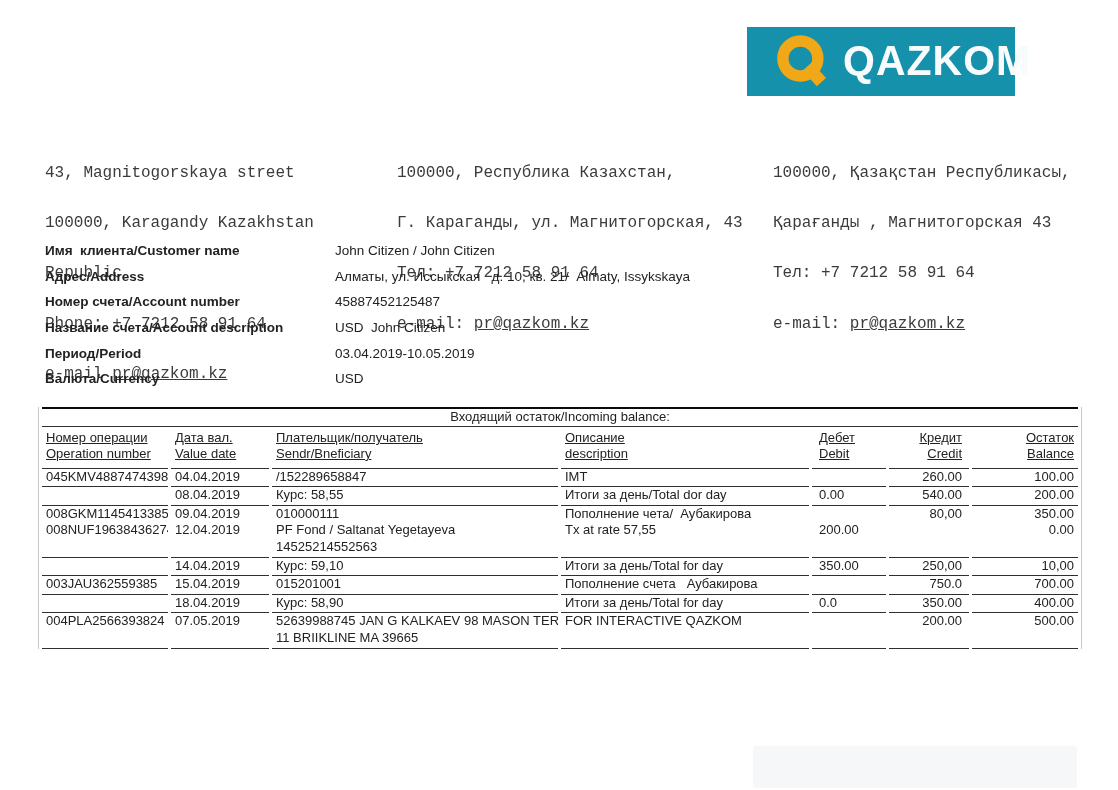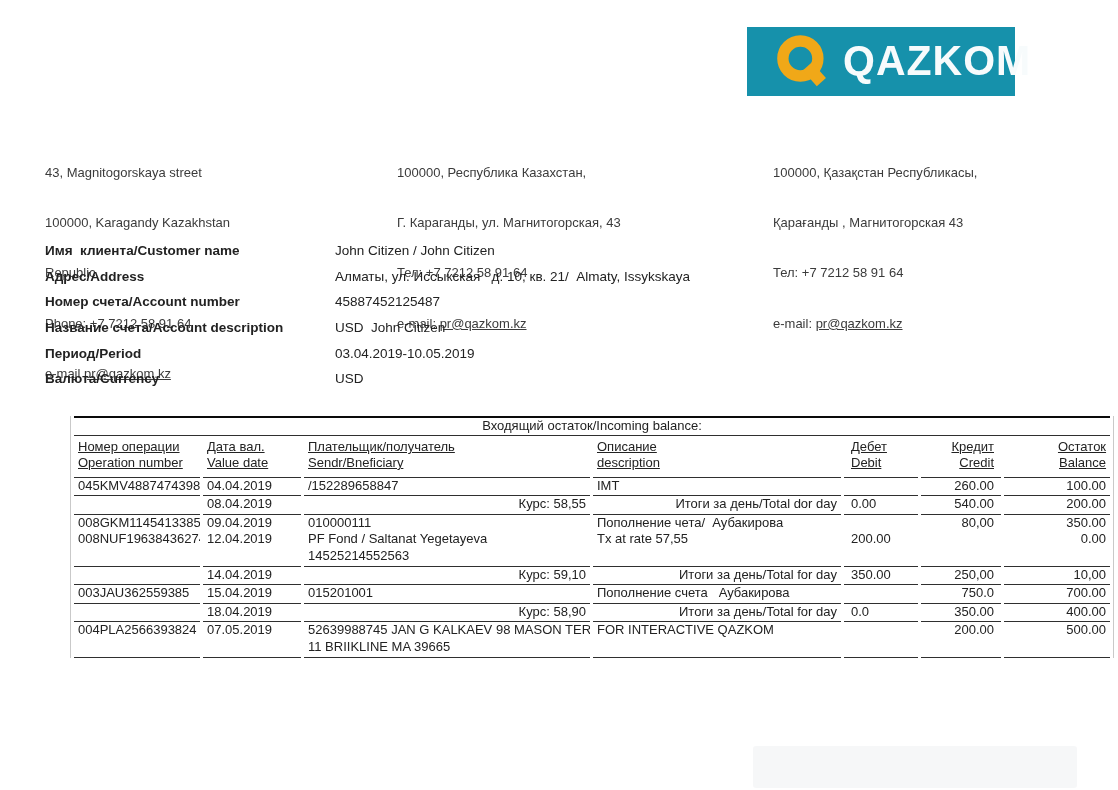--- a/index.html
+++ b/index.html
@@ -11,49 +11,49 @@
   .logo{
     position:absolute;left:747px;top:27px;width:268px;height:69px;
     display:flex;align-items:center;justify-content:flex-start;padding-left:28px;box-sizing:border-box;
   }
   .logo-q{flex:0 0 auto;margin-right:12px;display:block;}
   .logo-text{
     font-size:41px;font-weight:bold;letter-spacing:1px;line-height:1;
     transform:scaleY(1.02);white-space:pre;
   }
   
-  .contact{position:absolute;top:131px;font-size:13px;line-height:16.8px;color:#3b3b3b;white-space:pre;}
+  .contact{position:absolute;top:131px;font-size:16px;line-height:16.8px;color:#3b3b3b;white-space:pre;font-family:Liberation Mono, monospace;}
   .contact.c1{left:45px;}
   .contact.c2{left:397px;}
   .contact.c3{left:773px;}
   .email{text-decoration:underline;color:#3b3b3b;cursor:pointer;}
   
   .customer{position:absolute;left:45px;top:243px;font-size:13.5px;color:#222;}
   .cust-row{height:25.7px;display:flex;align-items:flex-start;gap:32px;}
   .cust-label{width:258px;font-weight:bold;white-space:pre;}
   .cust-value{white-space:pre;}
   
   .stmt{
-    position:absolute;left:38px;top:416px;margin-left:32px;
+    position:absolute;left:38px;top:407px;
   }
   table.stmt-table{
     width:1042px;border-collapse:separate;border-spacing:3px 0;
     font-size:13px;color:#222;table-layout:fixed;
     border-left:1px solid #c9c9c9;border-right:1px solid #c9c9c9;
   }
   td{vertical-align:top;padding:0 4px 1px 4px;line-height:16.6px;white-space:pre;overflow:hidden;}
   td.caption{
     text-align:center;border-top:2.2px solid #0a0a0a;border-bottom:1.4px solid #2f2f2f;
     padding:0 0 1px 0;line-height:16px;
   }
   tr.hdr td{
     border-bottom:1.5px solid #2f2f2f;padding-top:3px;padding-bottom:6px;line-height:15.8px;text-decoration:underline;
   }
   tr.r td{border-bottom:1.4px solid #2f2f2f;}
-  .ta-r{text-align:right;}
+  .ta-r{text-align:left;}
   td.debit{padding-left:7px;}
   td.credit{text-align:right;padding-right:7px;}
   td.balance{text-align:right;padding-right:4px;}
   .ln{display:block;}
   
   .watermark{
     position:absolute;left:753px;top:746px;width:324px;height:42px;
     background:rgba(168,180,186,0.10);border-radius:3px;
   }
 </style>

